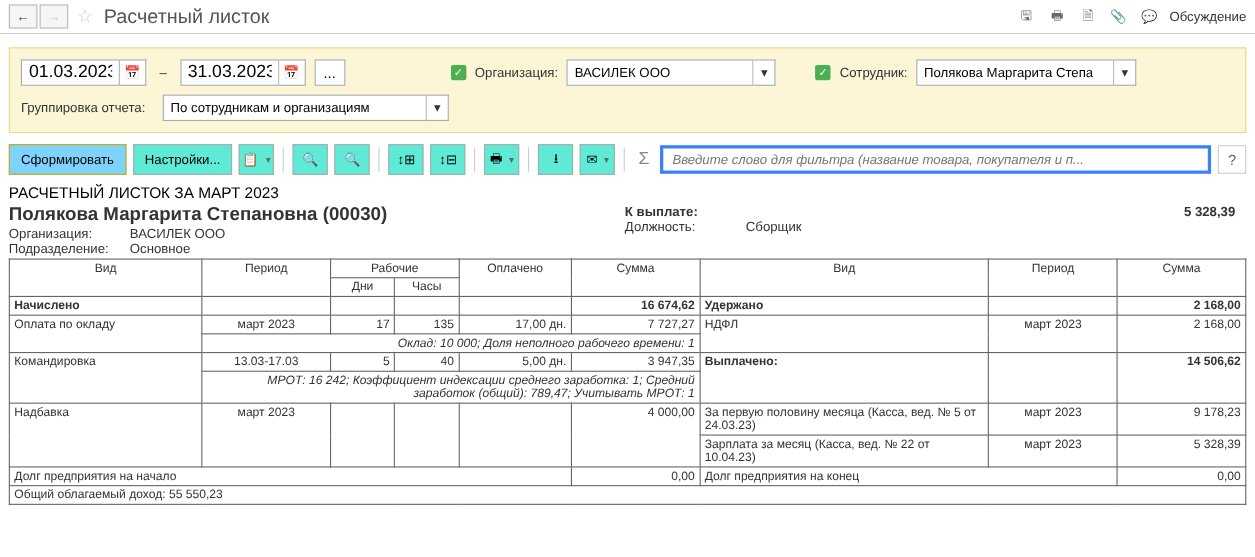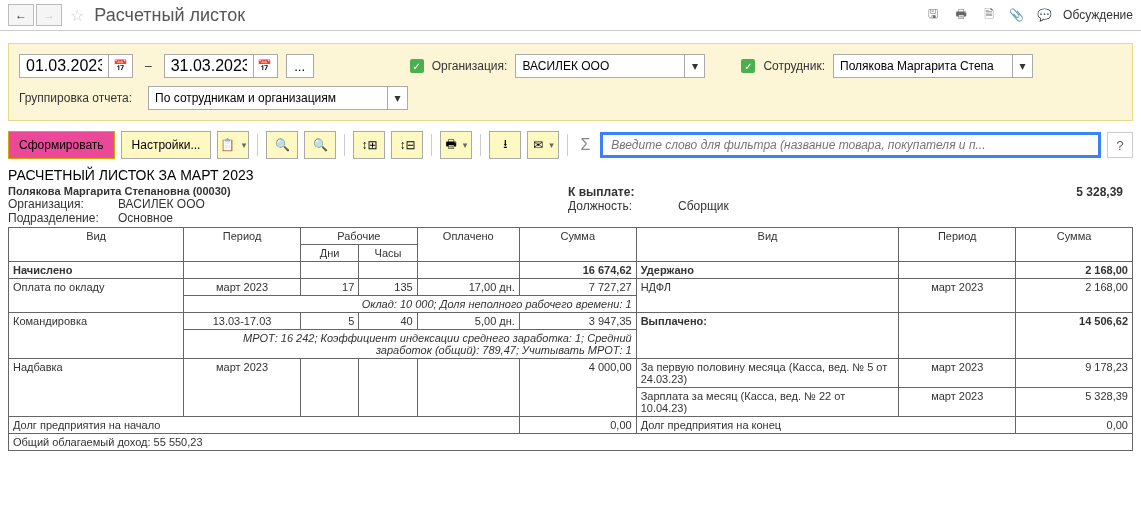--- a/index.html
+++ b/index.html
@@ -23,33 +23,33 @@
 .dash { margin: 0 4px; }
 .dots-btn { width: 28px; height: 24px; border: 1px solid #aaa; background: #fff; cursor: pointer; }
 .check { width: 14px; height: 14px; background: #4caf50; color: #fff; display: inline-flex; align-items: center; justify-content: center; border-radius: 2px; font-size: 10px; }
 .lbl { color: #333; }
 .combo { display: inline-flex; }
 .combo input { height: 24px; border: 1px solid #aaa; padding: 2px 6px; font-size: 12px; }
 .combo .dd { width: 20px; height: 24px; border: 1px solid #aaa; border-left: none; background: #fff; display: inline-flex; align-items: center; justify-content: center; cursor: pointer; }
 
 
 .toolbar { display: flex; align-items: center; gap: 6px; padding: 8px; margin-top: 2px; }
-.btn { height: 28px; border: 1px solid #aaa; background: #fef9c3; padding: 0 10px; display: inline-flex; align-items: center; gap: 4px; cursor: pointer; font-size: 12px; }
-.btn-yellow { background: #ec4899; border-color: #d4a800; font-weight: normal; }
+.btn { height: 28px; border: 1px solid #aaa; background: #5eead4; padding: 0 10px; display: inline-flex; align-items: center; gap: 4px; cursor: pointer; font-size: 12px; }
+.btn-yellow { background: #7dd3fc; border-color: #d4a800; font-weight: normal; }
 .btn-icon { width: 32px; padding: 0; justify-content: center; }
 .btn .dd-arrow { font-size: 9px; color: #666; margin-left: 2px; }
 .sep { width: 1px; height: 22px; background: #ccc; margin: 0 2px; }
 .sigma { font-size: 16px; color: #888; margin: 0 4px; }
 .search-input { flex: 1; height: 26px; border: 3px solid #3b82f6; padding: 2px 8px; font-size: 12px; color: #404040; font-style: italic; }
 .help-btn { width: 26px; height: 26px; border: 1px solid #ccc; background: #fff; display: inline-flex; align-items: center; justify-content: center; cursor: pointer; color: #666; }
 
 
 .report { padding: 0 8px 8px 8px; }
 .rpt-title { font-size: 14px; color: #000000; margin-bottom: 2px; }
-.rpt-name { font-weight: bold; font-size: 11px; }
+.rpt-name { font-weight: bold; font-size: 17px; }
 .rpt-info-row { display: flex; font-size: 12px; }
 .rpt-left { width: 560px; }
 .rpt-right { flex: 1; }
 .info-line { display: flex; }
 .info-lbl { width: 110px; }
 .pay-lbl { font-weight: bold; }
 .pay-val { font-weight: bold; margin-left: auto; padding-right: 10px; }
 
 
 table.rpt { border-collapse: collapse; width: 100%; margin-top: 2px; table-layout: fixed;}

